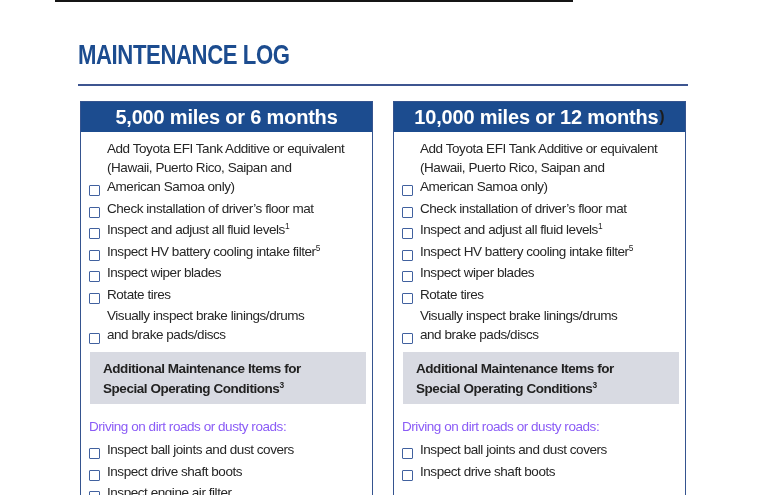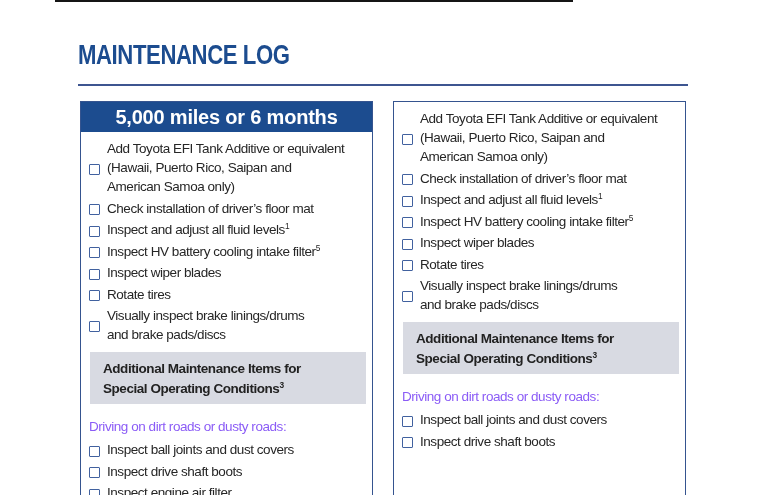--- a/index.html
+++ b/index.html
@@ -27,21 +27,21 @@
     height:30px;display:flex;align-items:center;justify-content:center;
     background:var(--brand-blue,#1c4c8f);position:relative;
   }
   .col-header-label{
     color:var(--header-text,#ffffff);font-size:20px;font-weight:bold;letter-spacing:-0.2px;white-space:nowrap;
   }
   .col-header-suffix{
     color:var(--artifact-dark,#1c1c1c);font-size:16px;font-weight:bold;margin-left:1px;
   }
   .col-body{padding:7px 4px 0 8px;font-size:13.5px;letter-spacing:-0.45px;}
-  .check-item{display:flex;align-items:center;margin:0 0 2.5px 0;}
+  .check-item{display:flex;align-items:flex-end;margin:0 0 2.5px 0;}
   .checkbox{
     flex:none;width:11px;height:11px;margin:3px 7px 0 0;
     border:1.5px solid var(--checkbox-border,#41619f);border-radius:1px;background:#fff;
     cursor:pointer;box-sizing:border-box;
   }
   .check-text{min-width:0;}
   .line{display:block;line-height:19px;white-space:nowrap;}
   sup{font-size:0.62em;line-height:0;}
   .note-box{
     margin:8px 2px 13px 1px;padding:7px 12px 6px 13px;
@@ -145,20 +145,24 @@
   <div class="check-item">
     <span class="checkbox"></span>
     <span class="check-text lines-host">
             <span class="line">Inspect engine air filter</span>
           </span>
   </div>
 </div>
   </section>
 
   <section class="column">
+    <header class="col-header">
+      <span class="col-header-label">10,000 miles or 12 months</span>
+      <span class="col-header-suffix">)</span>
+    </header>
     <div class="col-body">
   <div class="check-item">
     <span class="checkbox"></span>
     <span class="check-text lines-host">
             <span class="line">Add Toyota EFI Tank Additive or equivalent</span>
             <span class="line">(Hawaii, Puerto Rico, Saipan and</span>
             <span class="line">American Samoa only)</span>
           </span>
   </div>
 

